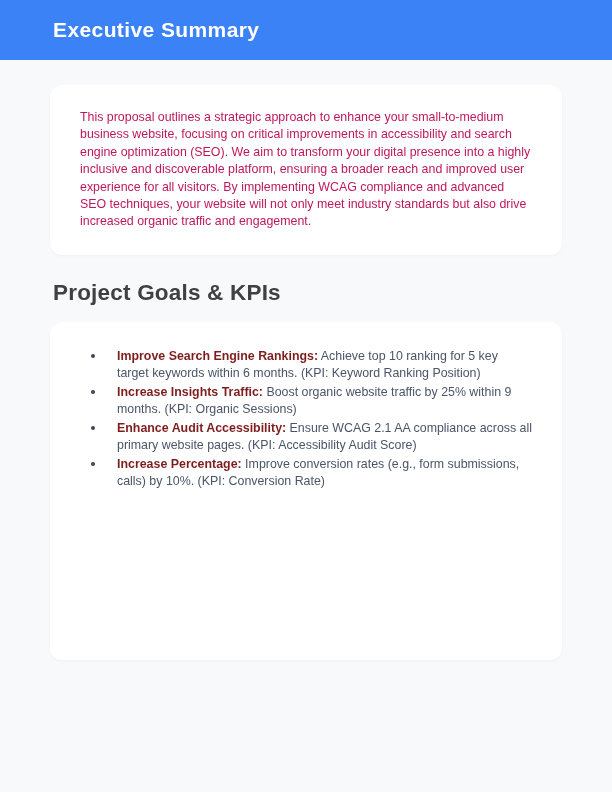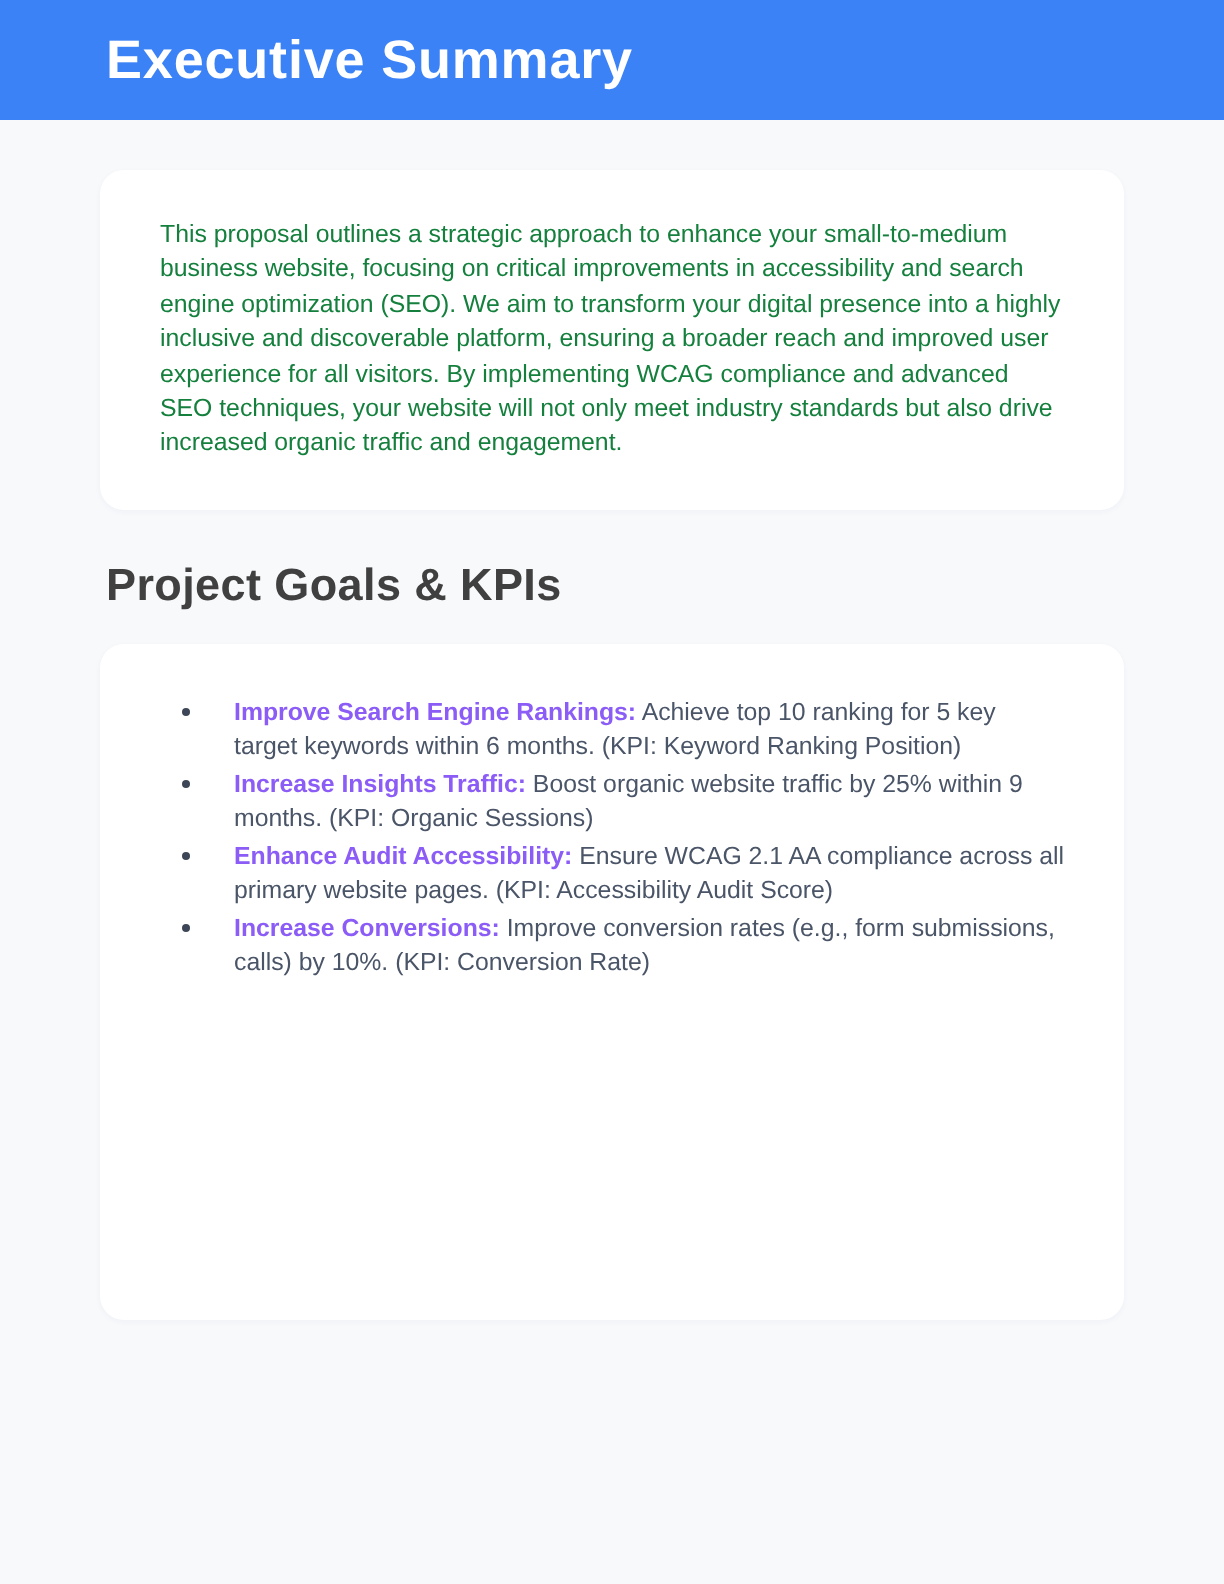--- a/index.html
+++ b/index.html
@@ -17,38 +17,38 @@
   }
   .header-bar {
     height: 60px;
     background: #3b82f6;
     display: flex;
     align-items: center;
     padding-left: 53px;
   }
   .header-title {
     color: #ffffff;
-    font-size: 27px;
+    font-size: 21px;
     font-weight: 700;
     letter-spacing: 0.4px;
   }
   .card {
     background: #ffffff;
     border-radius: 12px;
     margin: 0 50px;
     box-shadow: 0 1px 3px rgba(30, 50, 90, 0.04);
   }
   .summary-card {
     margin-top: 25px;
     padding: 24px 30px;
   }
   .summary-text {
     font-size: 12.4px;
     line-height: 17.4px;
-    color: #15803d;
+    color: #be185d;
   }
   .section-title {
     margin: 25px 50px 0 53px;
     font-size: 22.5px;
     font-weight: 800;
     color: #404040;
     letter-spacing: 0.2px;
   }
   .goals-card {
     margin-top: 16px;
@@ -70,21 +70,21 @@
     position: absolute;
     left: -26px;
     top: 6px;
     width: 4px;
     height: 4px;
     border-radius: 50%;
     background: #3d4656;
   }
   .goal-label {
     font-weight: 700;
-    color: #8b5cf6;
+    color: #7f1d1d;
   }
   .footer {
     margin: 33px 50px 0 53px;
     font-size: 12.6px;
     line-height: 20px;
     color: #7b8a9e;
   }
 </style>
 </head>
 <body>
@@ -106,19 +106,19 @@
       <li>
         <span class="bullet-dot"></span><span class="goal-label">Improve Search Engine Rankings:</span><span> Achieve top 10 ranking for 5 key target keywords within 6 months. (KPI: Keyword Ranking Position)</span>
       </li>
       <li>
         <span class="bullet-dot"></span><span class="goal-label">Increase Insights Traffic:</span><span> Boost organic website traffic by 25% within 9 months. (KPI: Organic Sessions)</span>
       </li>
       <li>
         <span class="bullet-dot"></span><span class="goal-label">Enhance Audit Accessibility:</span><span> Ensure WCAG 2.1 AA compliance across all primary website pages. (KPI: Accessibility Audit Score)</span>
       </li>
       <li>
-        <span class="bullet-dot"></span><span class="goal-label">Increase Conversions:</span><span> Improve conversion rates (e.g., form submissions, calls) by 10%. (KPI: Conversion Rate)</span>
+        <span class="bullet-dot"></span><span class="goal-label">Increase Percentage:</span><span> Improve conversion rates (e.g., form submissions, calls) by 10%. (KPI: Conversion Rate)</span>
       </li>
     </ul>
   </div>
 
 
 </div>
 
 </body></html>

